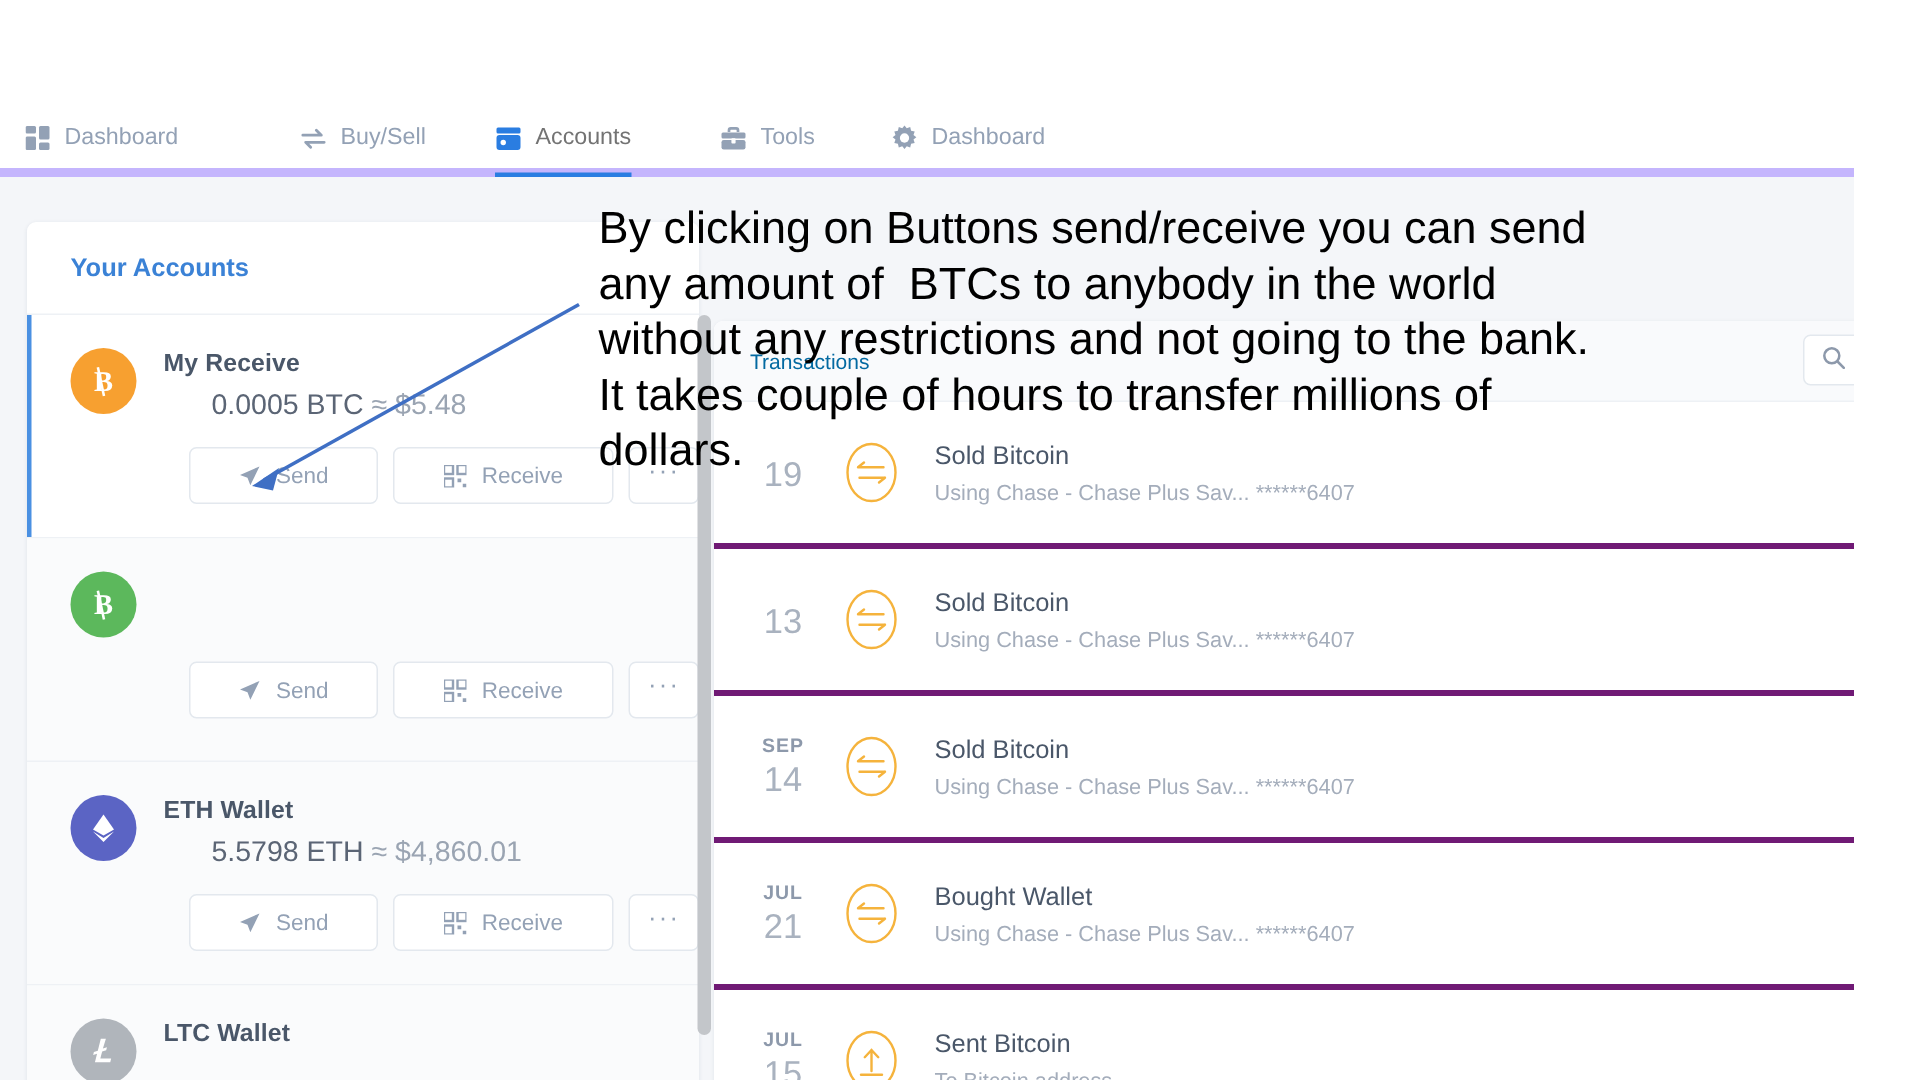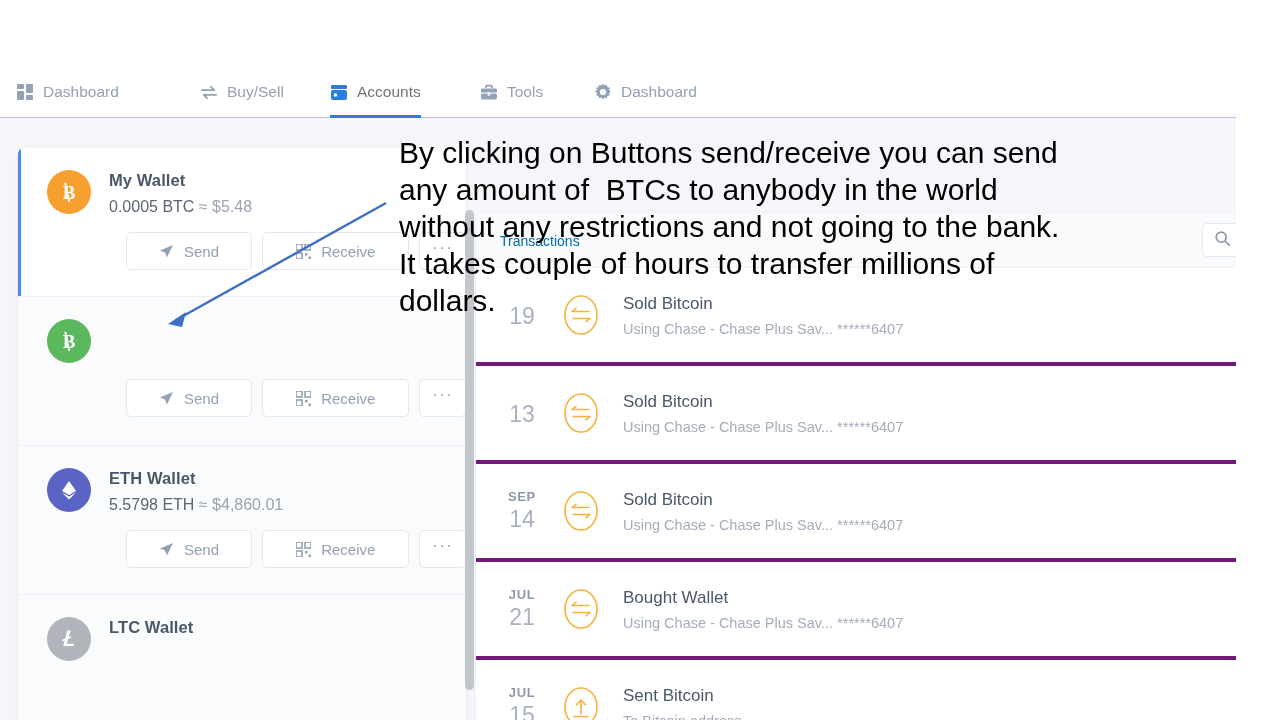--- a/index.html
+++ b/index.html
@@ -20,21 +20,21 @@
 
   
   .app {
     position: absolute; left: 0; top: 0; width: 1236px; height: 720px;
     background: #ffffff; overflow: hidden;
   }
 
   
   .navbar {
     position: absolute; left: 0; top: 66px; width: 1236px; height: 52px;
-    background: #ffffff; border-bottom: 1px solid #c4b5fd; text-align: right;
+    background: #ffffff; border-bottom: 6px solid #c4b5fd; text-align: right;
   }
   .nav-item {
     position: absolute; top: 0; height: 52px;
     display: flex; align-items: center; gap: 9px;
     font-size: 15.5px; color: #93a1b5; cursor: pointer;
   }
   .nav-item.active { color: #737373; }
   .nav-item.active .nav-underline {
     position: absolute; left: 0; bottom: 0; width: 100%; height: 3px;
     background: #2a7de1;
@@ -75,21 +75,21 @@
   }
   .acct-row { display: flex; align-items: flex-start; }
   .coin {
     width: 44px; height: 44px; border-radius: 50%;
     display: flex; align-items: center; justify-content: center;
     color: #fff; font-weight: bold; flex: none;
   }
   .coin svg { display:block; }
   .acct-info { margin-left: 18px; padding-top: 1px; }
   .acct-name { font-size: 16.5px; font-weight: bold; color: #4a5769; letter-spacing:.1px; }
-  .acct-bal { margin-top: 8px; font-size: 16px; color: #5b6575; }
+  .acct-bal { margin-top: 8px; font-size: 19px; color: #5b6575; margin-left: 32px; }
   .acct-bal .fiat { color: #9aa4b2; }
   .acct-btns { display: flex; gap: 10px; margin: 16px 0 0 79px; }
   .btn {
     height: 38px; border: 1px solid #e3e8ee; border-radius: 5px;
     background: #ffffff; display: flex; align-items: center; justify-content: center;
     gap: 10px; font-size: 15px; color: #93a1b5; cursor: pointer;
   }
   .btn-send { width: 130px; }
   .btn-recv { width: 152px; }
   .btn-more { width: 48px; font-size: 17px; letter-spacing: 1.5px; padding-bottom: 7px; }
@@ -207,32 +207,35 @@
           <svg width="18" height="18" viewBox="0 0 18 18">
               <path fill="#93a1b5" d="M9 0.6 l1.5 1.9 2.3 -0.8 0.6 2.4 2.4 0.6 -0.8 2.3 1.9 1.5 -1.9 1.5 0.8 2.3 -2.4 0.6 -0.6 2.4 -2.3 -0.8 -1.5 1.9 -1.5 -1.9 -2.3 0.8 -0.6 -2.4 -2.4 -0.6 0.8 -2.3 -1.9 -1.5 1.9 -1.5 -0.8 -2.3 2.4 -0.6 0.6 -2.4 2.3 0.8z"></path>
               <circle cx="9" cy="9" r="3.1" fill="#ffffff"></circle>
             </svg>
         </span>
         <span>Dashboard</span>
       </div>
     </div>
 
     <div class="accounts-card">
+      <div class="accounts-head">
+        <span class="accounts-head-title">Your Accounts</span>
+      </div>
 
       <div class="acct selected">
         <span class="acct-accent"></span>
         <div class="acct-row">
           <div class="coin" style="background:#f7a030">
             <svg width="26" height="26" viewBox="0 0 26 26">
                 <text x="13" y="19.5" text-anchor="middle" font-family="Liberation Serif, serif" font-size="19" font-weight="bold" fill="#ffffff">B</text>
                 <rect x="10.4" y="3.2" width="1.7" height="19.6" fill="#ffffff" transform="rotate(-12 13 13)"></rect>
               </svg>
           </div>
           <div class="acct-info">
-            <div class="acct-name">My Wallet</div>
+            <div class="acct-name">My Receive</div>
             <div class="acct-bal">
               <span>0.0005 BTC</span>
               <span class="fiat">≈</span>
               <span class="fiat">$5.48</span>
             </div>
           </div>
         </div>
         <div class="acct-btns">
           <div class="btn btn-send">
             <span>

